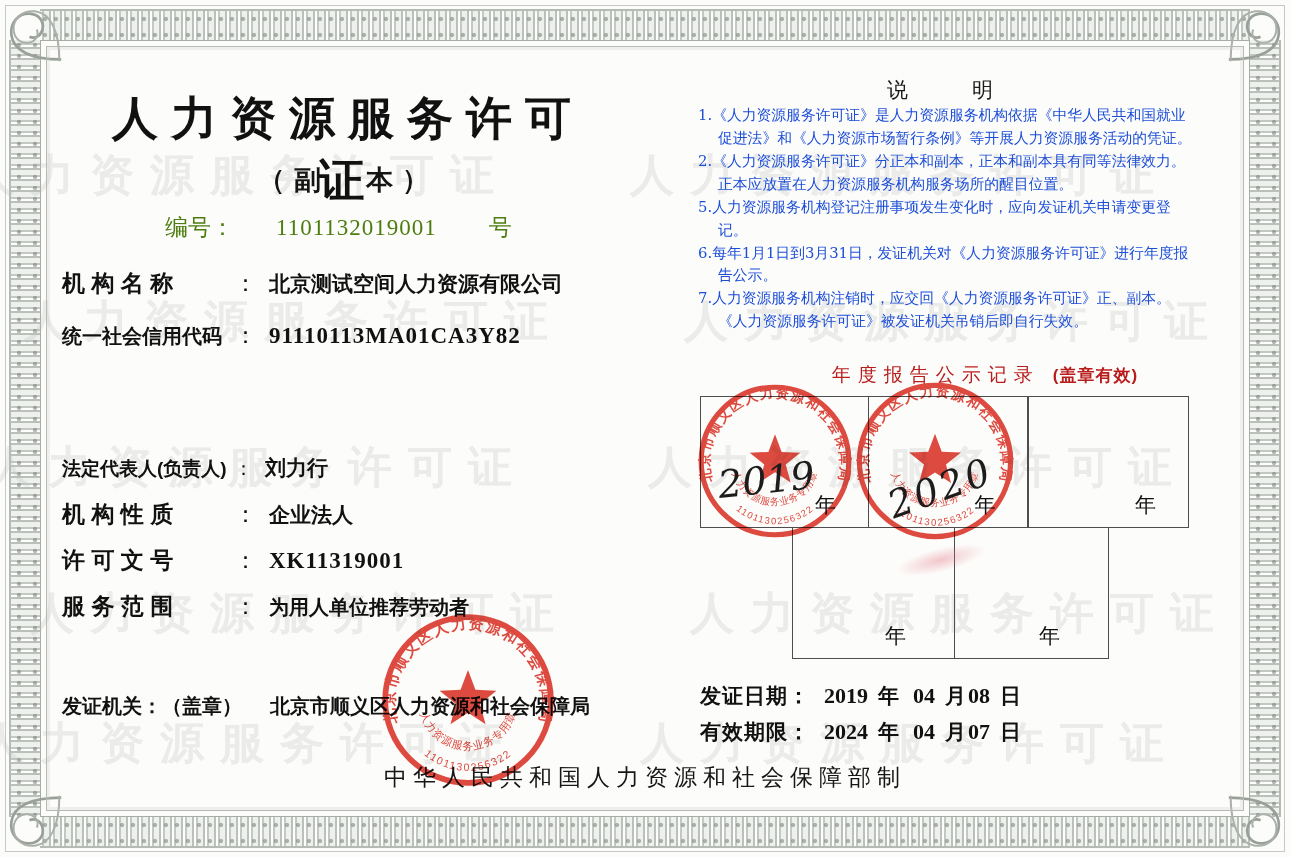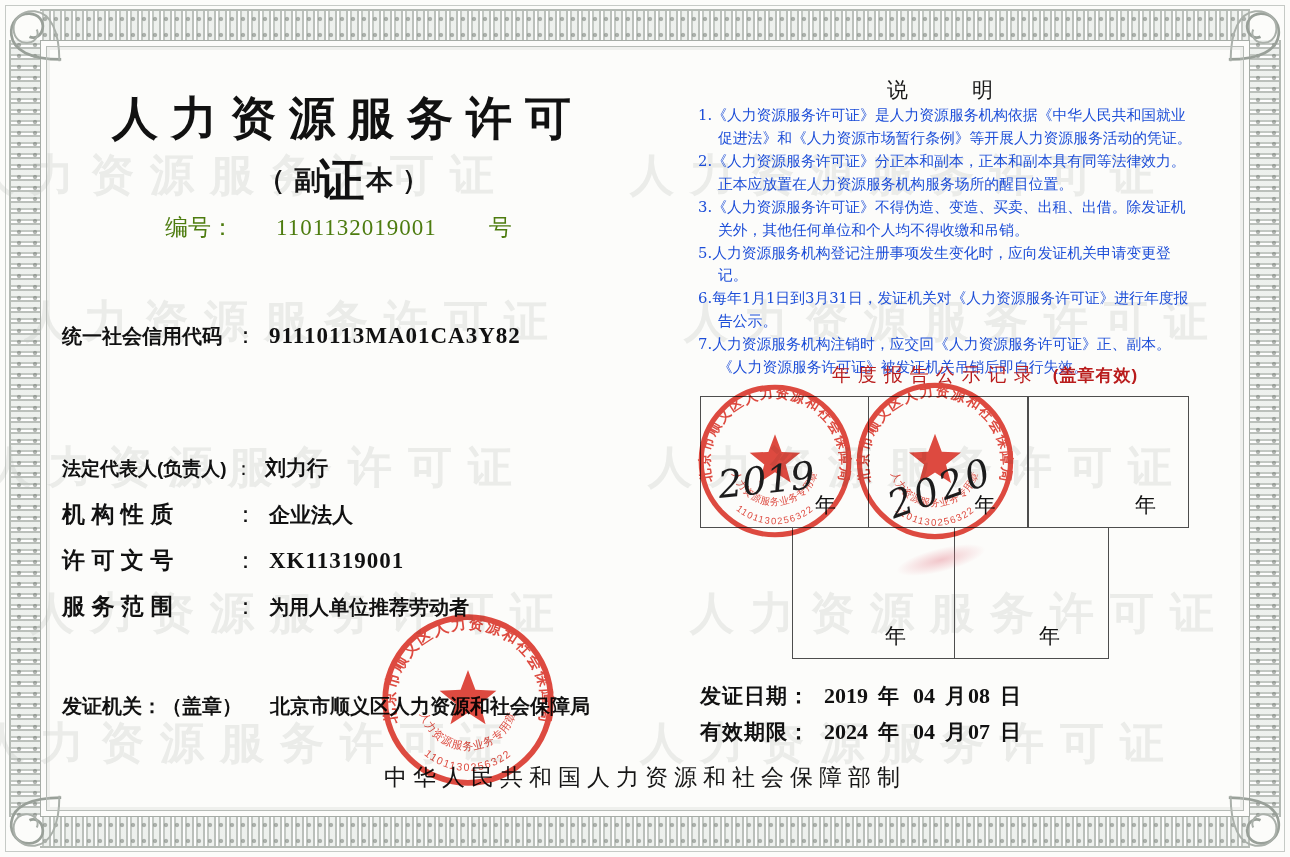--- a/index.html
+++ b/index.html
@@ -129,20 +129,23 @@
   <div class="wm" style="top:438px; left:-12px;">人力资源服务许可证　　人力资源服务许可证　　人力资源服务许可证</div>
   <div class="wm" style="top:584px; left:30px;">人力资源服务许可证　　人力资源服务许可证　　人力资源服务许可证</div>
   <div class="wm" style="top:714px; left:-20px;">人力资源服务许可证　　人力资源服务许可证　　人力资源服务许可证</div>
 
   <div class="z title">人力资源服务许可证</div>
   <div class="z subtitle">（副　本）</div>
   <div class="z numline">
     <span>编号：</span><span class="nval">1101132019001</span><span class="nsuf">号</span>
   </div>
 
+  <div class="z frow" style="top:268px;">
+    <span class="flabel">机 构 名 称</span><span>：</span><span class="fval sm20" style="font-size:21px;">北京测试空间人力资源有限公司</span>
+  </div>
   <div class="z frow" style="top:320px;">
     <span class="flabel sm20">统一社会信用代码</span><span>：</span><span class="fval num">91110113MA01CA3Y82</span>
   </div>
   <div class="z frow" style="top:454px;">
     <span class="flabel sm18">法定代表人(负责人)</span><span class="sm18">：</span><span class="fval" style="font-size:21px;">刘力行</span>
   </div>
   <div class="z frow" style="top:499px;">
     <span class="flabel">机 构 性 质</span><span>：</span><span class="fval" style="font-size:21px;">企业法人</span>
   </div>
   <div class="z frow" style="top:545px;">
@@ -154,21 +157,20 @@
   <div class="z frow" style="top:692px;">
     <span style="font-weight:bold; font-size:20px;">发证机关：（盖章）</span><span class="fval" style="font-size:20px; margin-left:28px;">北京市顺义区人力资源和社会保障局</span>
   </div>
 
   <div class="z notes-head">
     <span>说</span><span class="gap"></span><span>明</span>
   </div>
   <ul class="z notes">
     <li><span>1.</span><span>《人力资源服务许可证》是人力资源服务机构依据《中华人民共和国就业促进法》和《人力资源市场暂行条例》等开展人力资源服务活动的凭证。</span></li>
     <li><span>2.</span><span>《人力资源服务许可证》分正本和副本，正本和副本具有同等法律效力。正本应放置在人力资源服务机构服务场所的醒目位置。</span></li>
-    <li><span>3.</span><span>《人力资源服务许可证》不得伪造、变造、买卖、出租、出借。除发证机关外，其他任何单位和个人均不得收缴和吊销。</span></li>
     <li><span>5.</span><span>人力资源服务机构登记注册事项发生变化时，应向发证机关申请变更登记。</span></li>
     <li><span>6.</span><span>每年1月1日到3月31日，发证机关对《人力资源服务许可证》进行年度报告公示。</span></li>
     <li><span>7.</span><span>人力资源服务机构注销时，应交回《人力资源服务许可证》正、副本。《人力资源服务许可证》被发证机关吊销后即自行失效。</span></li>
   </ul>
 
   <div class="z annual-title">
     <span>年度报告公示记录</span> <b>(盖章有效)</b>
   </div>
   <div class="z row1">
     <div class="cell c1">

